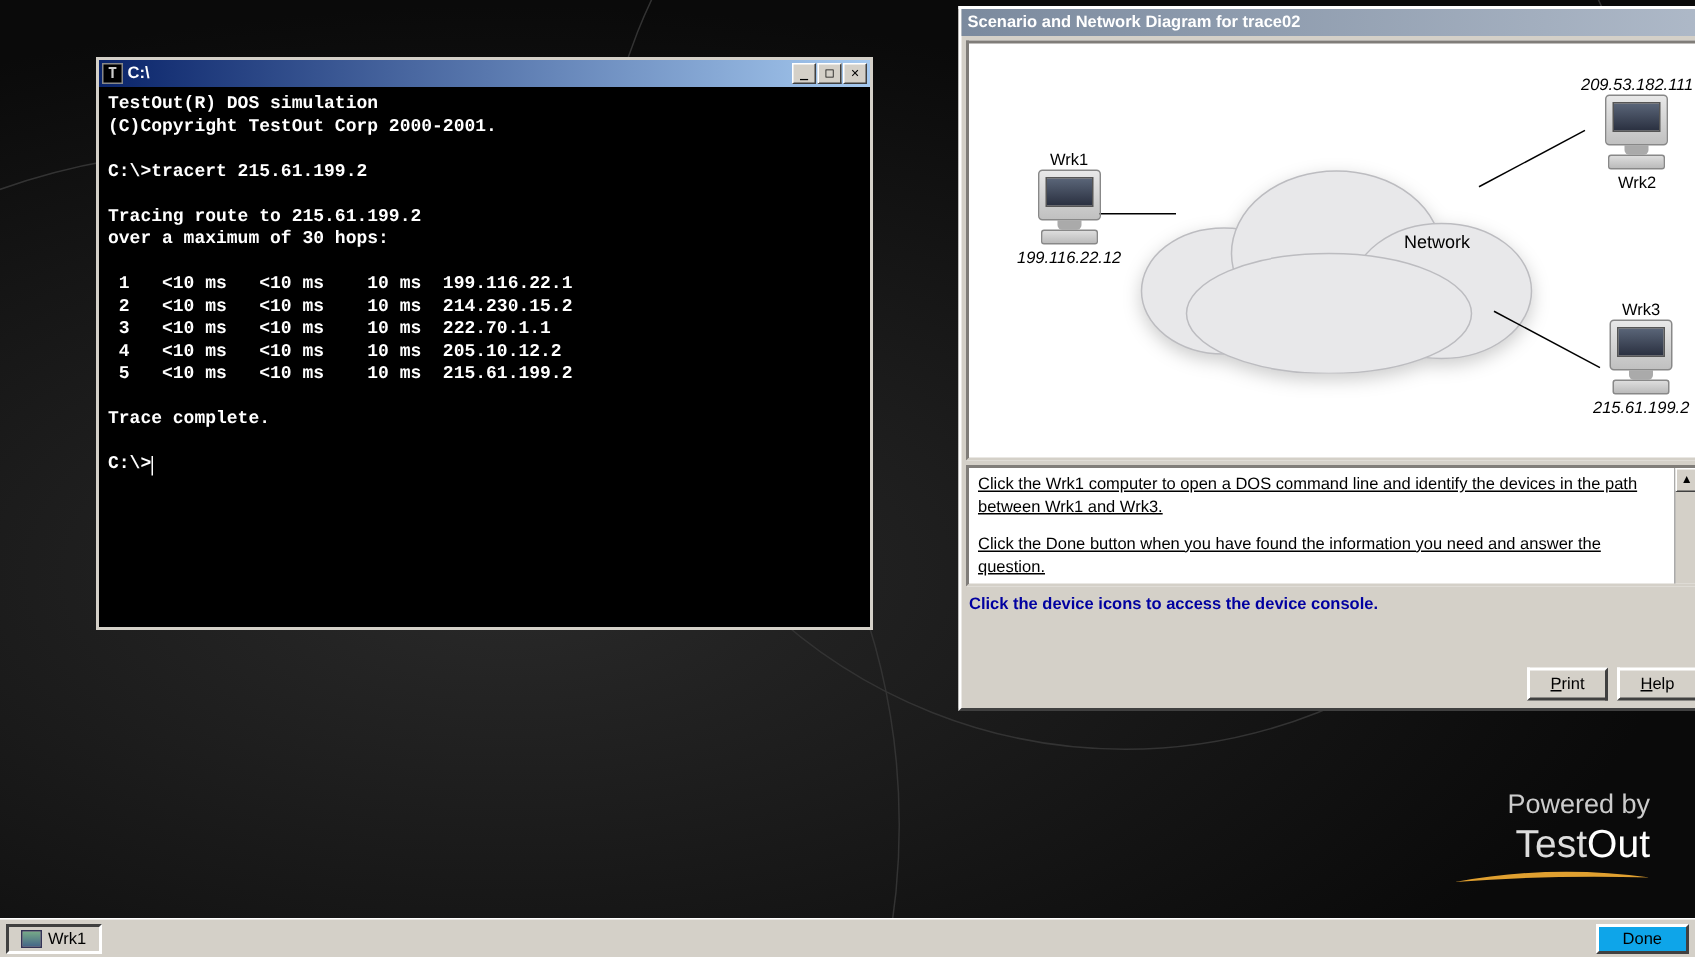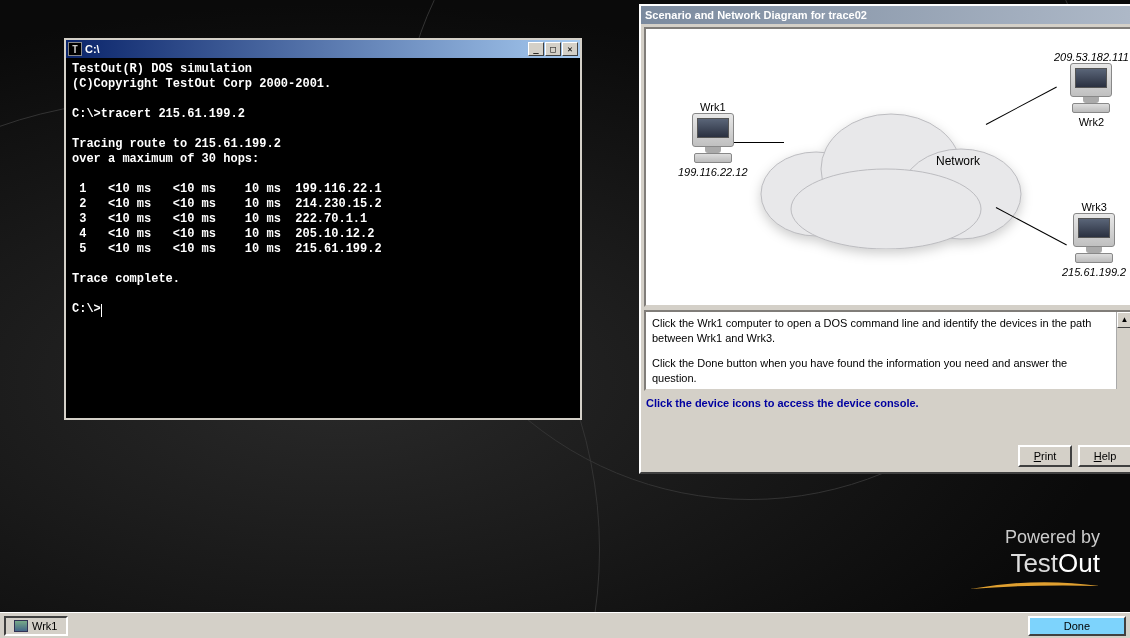--- a/index.html
+++ b/index.html
@@ -146,21 +146,21 @@
   background: #d4d0c8; border: 2px solid;
   border-color: #404040 #fff #fff #404040;
   display: flex; align-items: center; gap: 4px; font-size: 11px;
 }
 .task-icon {
   width: 14px; height: 12px; background: linear-gradient(#7a8,#468);
   border: 1px solid #335;
 }
 .taskbar-spacer { flex: 1; }
 .done-btn {
-  height: 20px; padding: 0 34px; background: #7dd3fc;
+  height: 20px; padding: 0 16px; background: #0ea5e9;
   border: 2px solid; border-color: #fff #404040 #404040 #fff;
   font-size: 11px; cursor: pointer;
 }
 
 
 .watermark-arrow {
   position: absolute; left: 990px; top: 10px; width: 150px; height: 300px;
   opacity: .4; pointer-events: none;
 }
 </style>
@@ -247,21 +247,21 @@
       <div class="node-monitor">
           <div class="node-screen"></div>
         </div>
       <div class="node-stand"></div>
         <div class="node-base"></div>
       <div class="node-ip">215.61.199.2</div>
     </div>
   </div>
 
   <div class="instructions">
-    <div style="padding-right:18px;">
+    <div style="padding-right:18px;text-decoration:underline;">
       <div>Click the Wrk1 computer to open a DOS command line and identify the devices in the path between Wrk1 and Wrk3.</div>
       <div style="height:10px;"></div>
       <div>Click the Done button when you have found the information you need and answer the question.</div>
     </div>
     <div class="scrollbar">
       <div class="scrollbar-btn">▲</div>
       <div style="flex:1;"></div>
     </div>
   </div>
 

